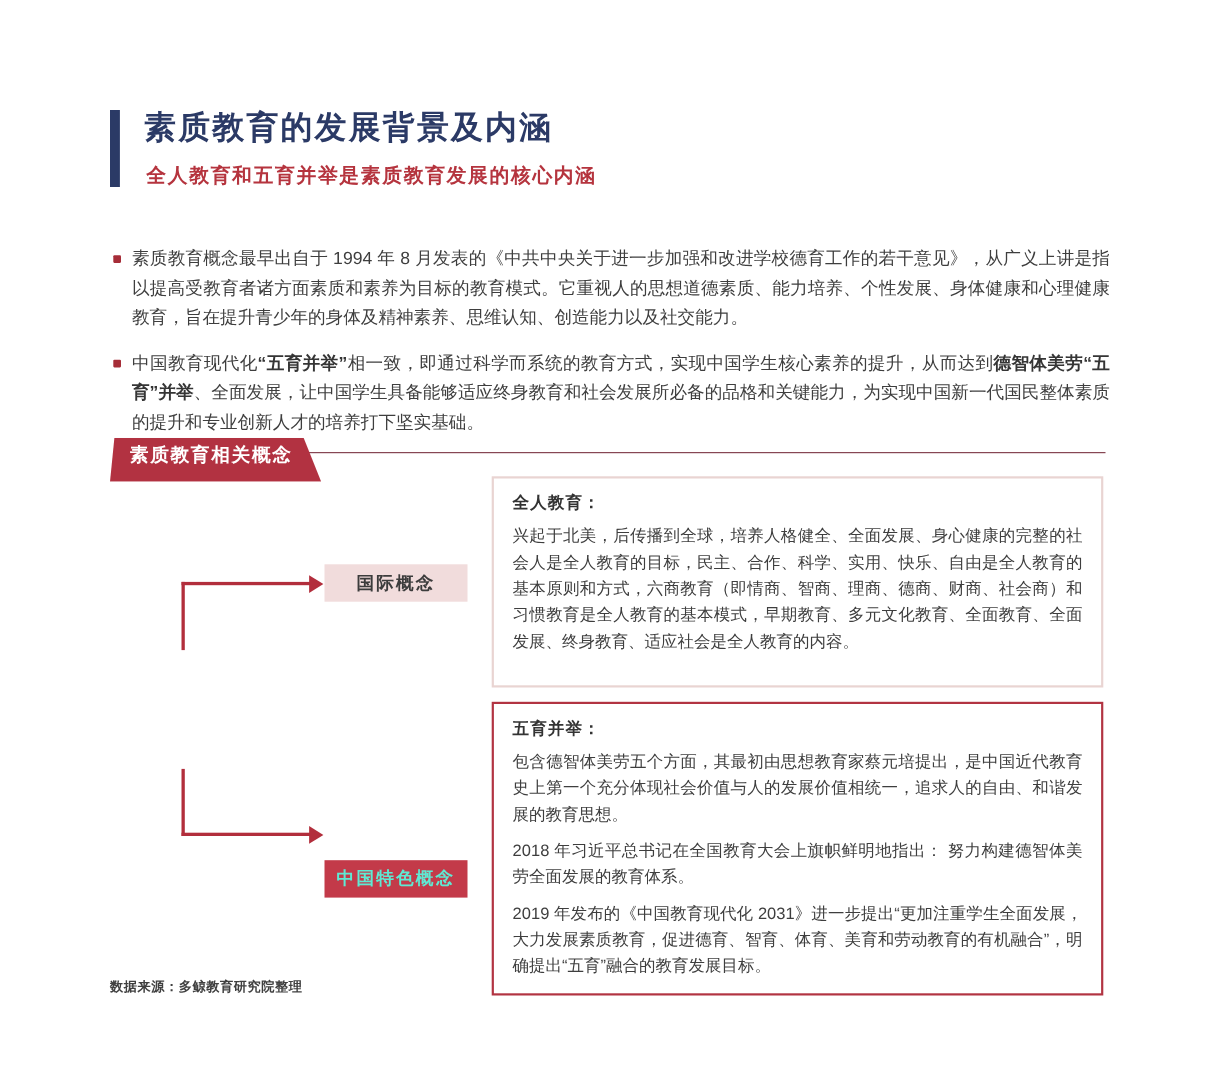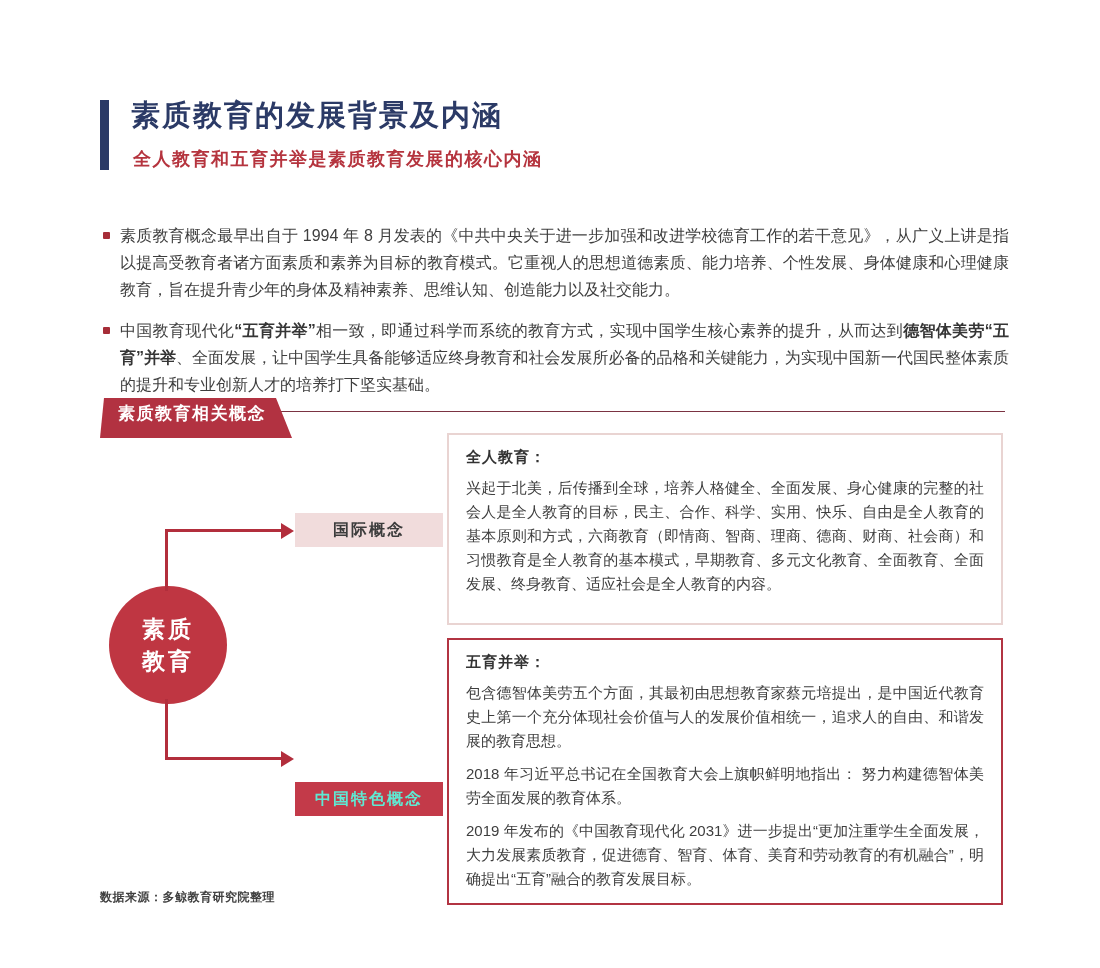--- a/index.html
+++ b/index.html
@@ -49,21 +49,21 @@
   .conn-h-top    { left:165px; top:529px; width:118px; height:3px; }
   .conn-v-bottom { left:165px; top:699px; width:3px;  height:61px; }
   .conn-h-bottom { left:165px; top:757px; width:118px; height:3px; }
   .arrow-right { position:absolute; width:0; height:0;
     border-top:8px solid transparent; border-bottom:8px solid transparent;
     border-left:13px solid #b22e3c; }
   .arrow-top    { left:281px; top:523px; }
   .arrow-bottom { left:281px; top:751px; }
 
   .branch-label {
-    position:absolute; width:148px; height:34px;
+    position:absolute; width:130px; height:34px;
     display:flex; align-items:center; justify-content:center;
     font-size:16px; font-weight:700; letter-spacing:2px;
   }
   .branch-intl { left:295px; top:513px; background:#f1dcdc; color:#3c3c3c; }
   .branch-cn   { left:295px; top:782px; background:#c33a49; color:#5eead4; }
 
   .info-box {
     position:absolute; left:447px; width:556px; box-sizing:border-box;
     background:#ffffff; padding:13px 17px 12px 17px;
   }
@@ -94,24 +94,20 @@
       <span class="bullet-marker"></span>
       <p><span>中国教育现代化</span><span class="b">“五育并举”</span><span>相一致，即通过科学而系统的教育方式，实现中国学生核心素养的提升，从而达到</span><span class="b">德智体美劳“五育”并举</span><span>、全面发展，让中国学生具备能够适应终身教育和社会发展所必备的品格和关键能力，为实现中国新一代国民整体素质的提升和专业创新人才的培养打下坚实基础。</span></p>
     </li>
   </ul>
 
   <div class="section-rule"></div>
   <div class="section-banner">素质教育相关概念</div>
 
   <div class="diagram">
 
-    <div class="root-circle">
-      <span>素质</span>
-      <span>教育</span>
-    </div>
 
     <div class="conn conn-v-top"></div>
     <div class="conn conn-h-top"></div>
     <div class="arrow-right arrow-top"></div>
 
     <div class="conn conn-v-bottom"></div>
     <div class="conn conn-h-bottom"></div>
     <div class="arrow-right arrow-bottom"></div>
 
     <div class="branch-label branch-intl">国际概念</div>

